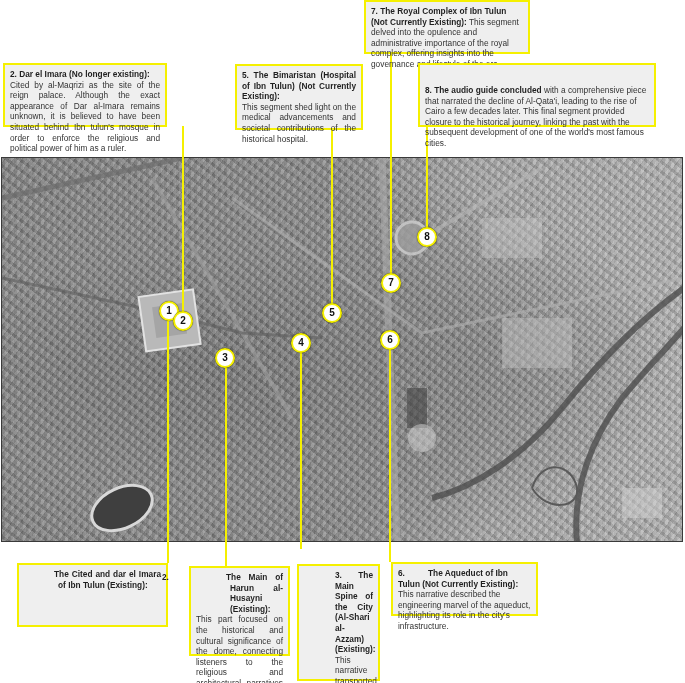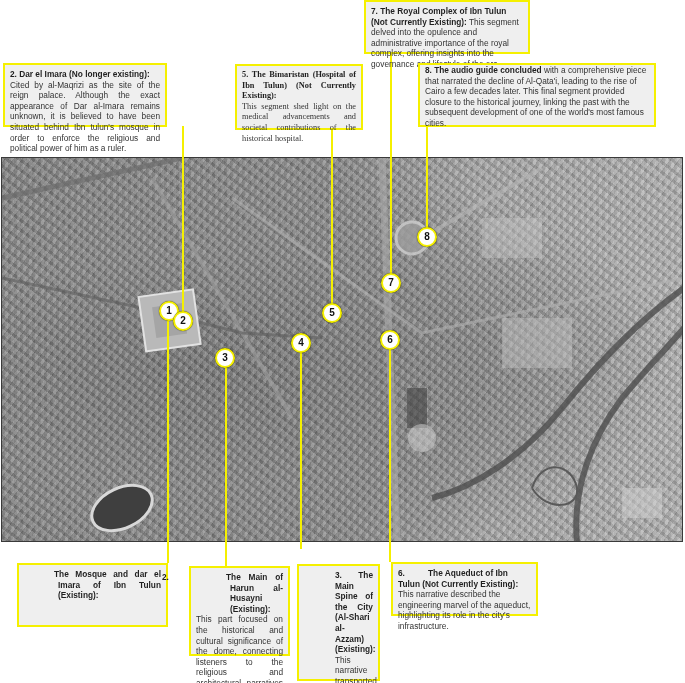--- a/index.html
+++ b/index.html
@@ -83,37 +83,37 @@
 <div class="marker" style="left:332px; top:313px;">5</div>
 <div class="marker" style="left:390px; top:340px;">6</div>
 <div class="marker" style="left:391px; top:283px;">7</div>
 <div class="marker" style="left:427px; top:237px;">8</div>
 
 <div class="box" style="left:3px; top:63px; width:164px; height:64px;">
   <span class="title">2. Dar el Imara (No longer existing):</span>
   <span>Cited by al-Maqrizi as the site of the reign palace. Although the exact appearance of Dar al-Imara remains unknown, it is believed to have been situated behind Ibn tulun's mosque in order to enforce the religious and political power of him as a ruler.</span>
 </div>
 
-<div class="box" style="left:235px; top:64px; width:128px; height:66px;font-family:Liberation Serif, serif;">
+<div class="box" style="left:235px; top:64px; width:128px; height:66px;">
   <span class="title">5. The Bimaristan (Hospital of Ibn Tulun) (Not Currently Existing):</span>
   <span>This segment shed light on the medical advancements and societal contributions of the historical hospital.</span>
 </div>
 
 <div class="box left" style="left:364px; top:0px; width:166px; height:54px;">
   <b>7. The Royal Complex of Ibn Tulun (Not Currently Existing):</b>
   <span>This segment delved into the opulence and administrative importance of the royal complex, offering insights into the governance and lifestyle of the era.</span>
 </div>
 
-<div class="box left" style="left:418px; top:63px; width:238px; height:64px; padding-top:0;">
+<div class="box left" style="left:418px; top:63px; width:238px; height:64px; padding-top:20px;">
   <b>8. The audio guide concluded</b>
   <span>with a comprehensive piece that narrated the decline of Al-Qata'i, leading to the rise of Cairo a few decades later. This final segment provided closure to the historical journey, linking the past with the subsequent development of one of the world's most famous cities.</span>
 </div>
 
 <div class="box" style="left:17px; top:563px; width:151px; height:64px;">
-  <span class="title indent"><span class="num">1.</span><span>The Mosque and dar el Imara of Ibn Tulun (Existing):</span></span>
+  <span class="title indent"><span class="num">1.</span><span>The Cited and dar el Imara of Ibn Tulun (Existing):</span></span>
 </div>
 
 <div class="box" style="left:189px; top:566px; width:101px; height:90px;">
   <span class="title indent"><span class="num">2.</span><span>The Main of Harun al-Husayni (Existing):</span></span>
   <span>This part focused on the historical and cultural significance of the dome, connecting listeners to the religious and architectural narratives of the time.</span>
 </div>
 
 <div class="box" style="left:297px; top:564px; width:83px; height:117px;padding-left:36px;">
   <span class="title">3. The Main Spine of the City (Al-Shari al-Azzam) (Existing):</span>
   <span>This narrative transported listeners back in time, imagining the bustling main thoroughfare that once defined the city's urban landscape.</span>

